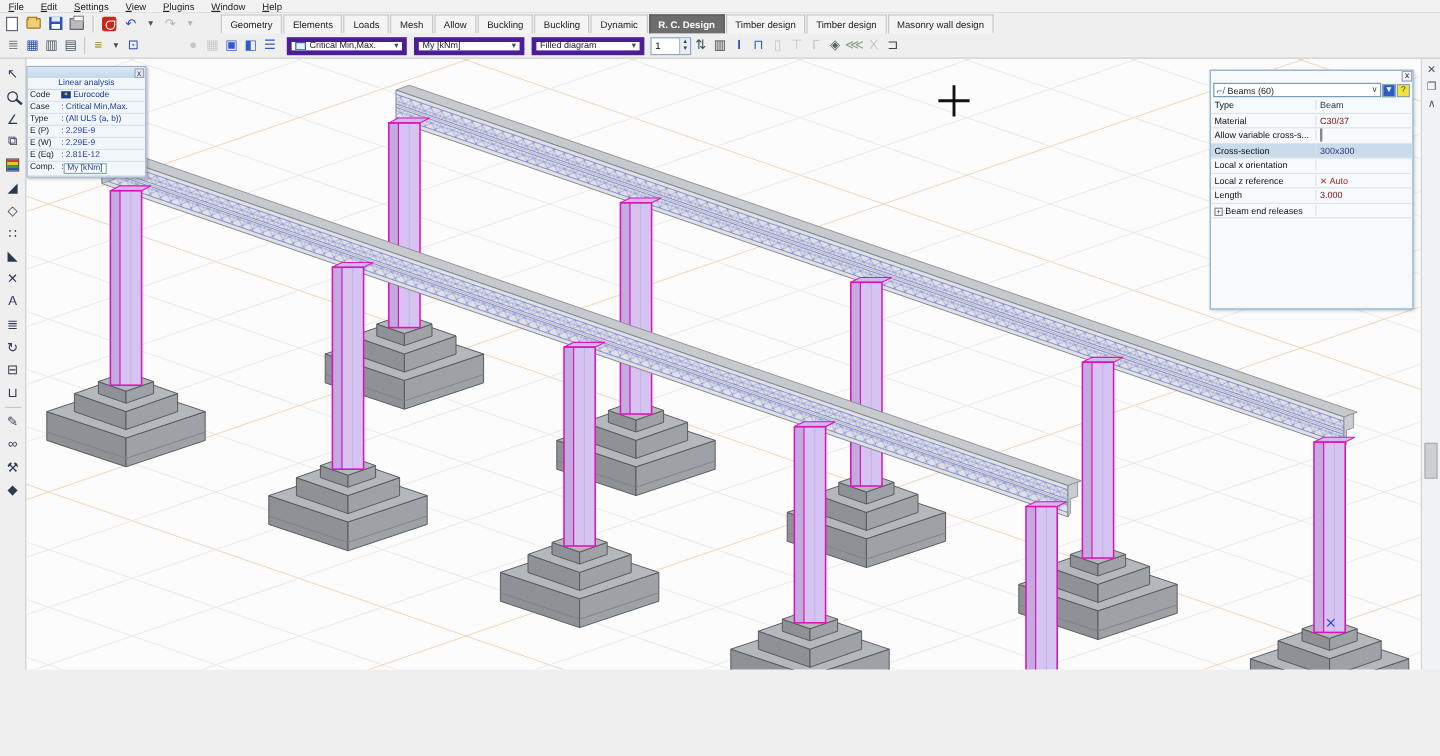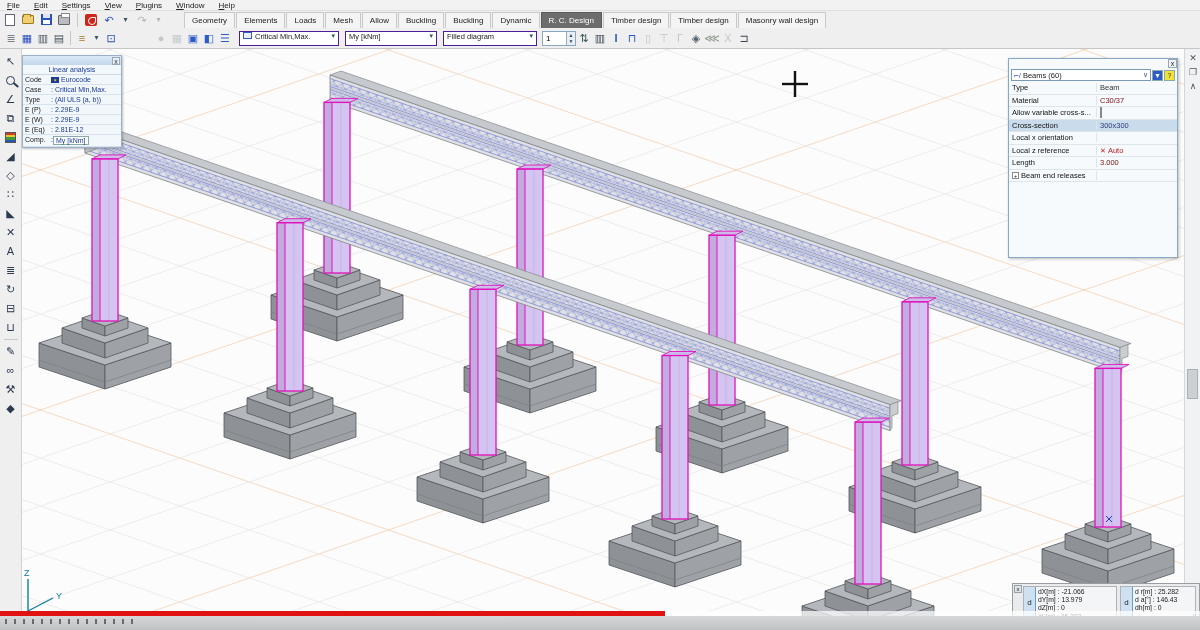--- a/index.html
+++ b/index.html
@@ -1,37 +1,37 @@
 <!DOCTYPE html>
 <html><head>
 <meta charset="utf-8">
 <style>
   * { margin:0; padding:0; box-sizing:border-box; }
   html,body { width:1200px; height:630px; overflow:hidden; }
   body { font-family:"Liberation Sans", sans-serif; background:#efefef; }
-  #root { position:relative; width:1200px; height:630px; background:#efefef; overflow:hidden; }
+  #root { position:relative; width:1200px; height:558px; background:#efefef; overflow:hidden; }
 
   
   #menubar { position:absolute; left:0; top:0; width:1200px; height:11px; background:#f2f2f2; border-bottom:1px solid #e0e0e0; display:flex; align-items:center; }
   .menu-item { font-size:8px; color:#222; padding:0 7px; line-height:11px; cursor:default; }
   .menu-item u { text-decoration:underline; }
 
   
   #row1 { position:absolute; left:0; top:11px; width:1200px; height:17px; background:#efefef; }
   #row1-icons { position:absolute; left:2px; top:0; height:17px; display:flex; align-items:center; gap:2px; }
   #tabstrip { position:absolute; left:160px; top:0; height:17px; display:flex; align-items:flex-end;padding-left:24px; }
   .tab { font-size:8px; color:#222; background:#f4f4f4; border:1px solid #c9c9c9; border-bottom:none; padding:2px 7px 2px 7px; margin-right:1px; height:16px; line-height:11px; white-space:nowrap; cursor:default; }
-  .tab.active { background:#6d6d6d; color:#fff; border-color:#5a5a5a; }
+  .tab.active { background:#6d6d6d; color:#fff; border-color:#5a5a5a;font-weight:bold; }
 
   
   #row2 { position:absolute; left:0; top:28px; width:1200px; height:21px; background:#efefef; border-bottom:1px solid #c6c6c6; display:flex; align-items:center; padding-left:3px; }
   .tbtn { width:16px; height:16px; display:flex; align-items:center; justify-content:center; font-size:11px; line-height:16px; border-radius:2px; flex:0 0 auto; }
   .tbtn.small { width:13px; font-size:8px; }
   .tsep { width:1px; height:14px; background:#c8c8c8; margin:0 3px; flex:0 0 auto; }
-  .combo { height:15px; background:#fff; border:1px solid #4c1d95; font-size:7.5px; color:#222; display:flex; align-items:flex-start; padding:0 3px; position:relative; flex:0 0 auto; }
+  .combo { height:15px; background:#fff; border:4px solid #4c1d95; font-size:7.5px; color:#222; display:flex; align-items:flex-end; padding:0 3px; position:relative; flex:0 0 auto; }
   .combo .caret { margin-left:auto; font-size:7px; color:#355; padding-left:3px; }
   .combo .cicon { width:9px; height:7px; background:#e8eefc; border:1px solid #3a5ec0; margin-right:3px; }
   .spin { height:15px; width:34px; background:#fff; border:1px solid #89a7c2; font-size:8px; display:flex; align-items:center; flex:0 0 auto; }
   .spin .v { flex:1; padding-left:3px; }
   .spin .ud { width:9px; display:flex; flex-direction:column; border-left:1px solid #9ab; }
   .spin .ud span { font-size:5px; line-height:6.5px; text-align:center; color:#345; background:#e8eef4; }
 
   
   .i-page { width:10px; height:12px; background:#fff; border:1px solid #667; }
   .i-folder { width:12px; height:9px; background:#f0cf72; border:1px solid #9a7a22; border-radius:1px; position:relative; }

